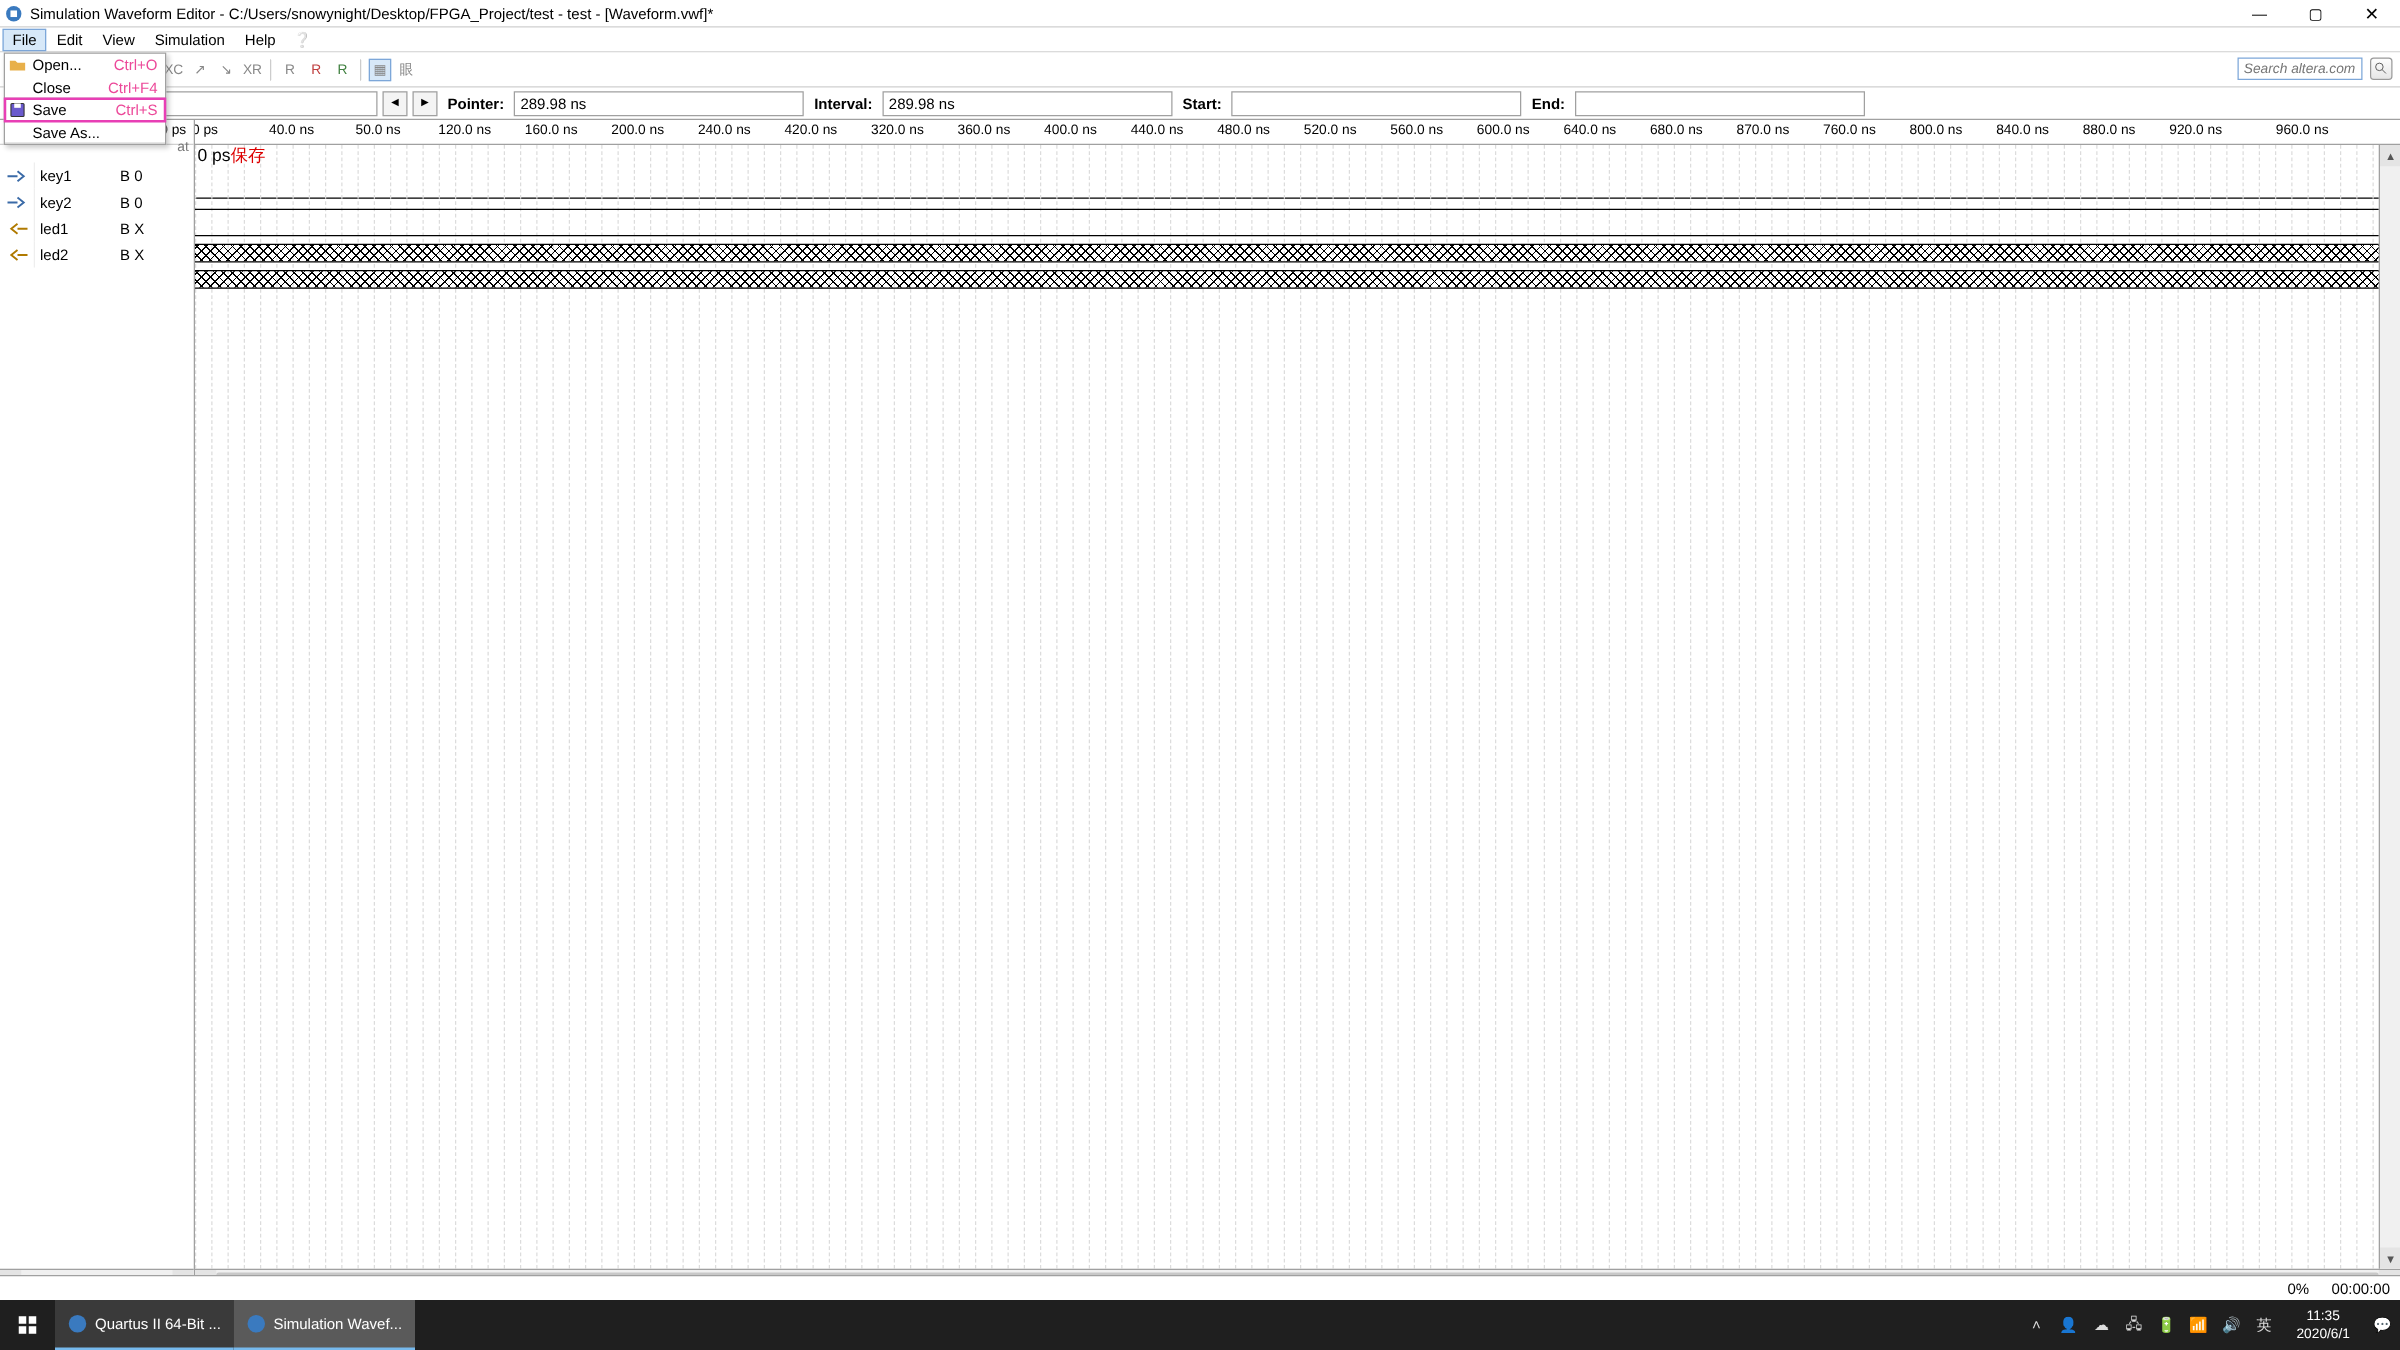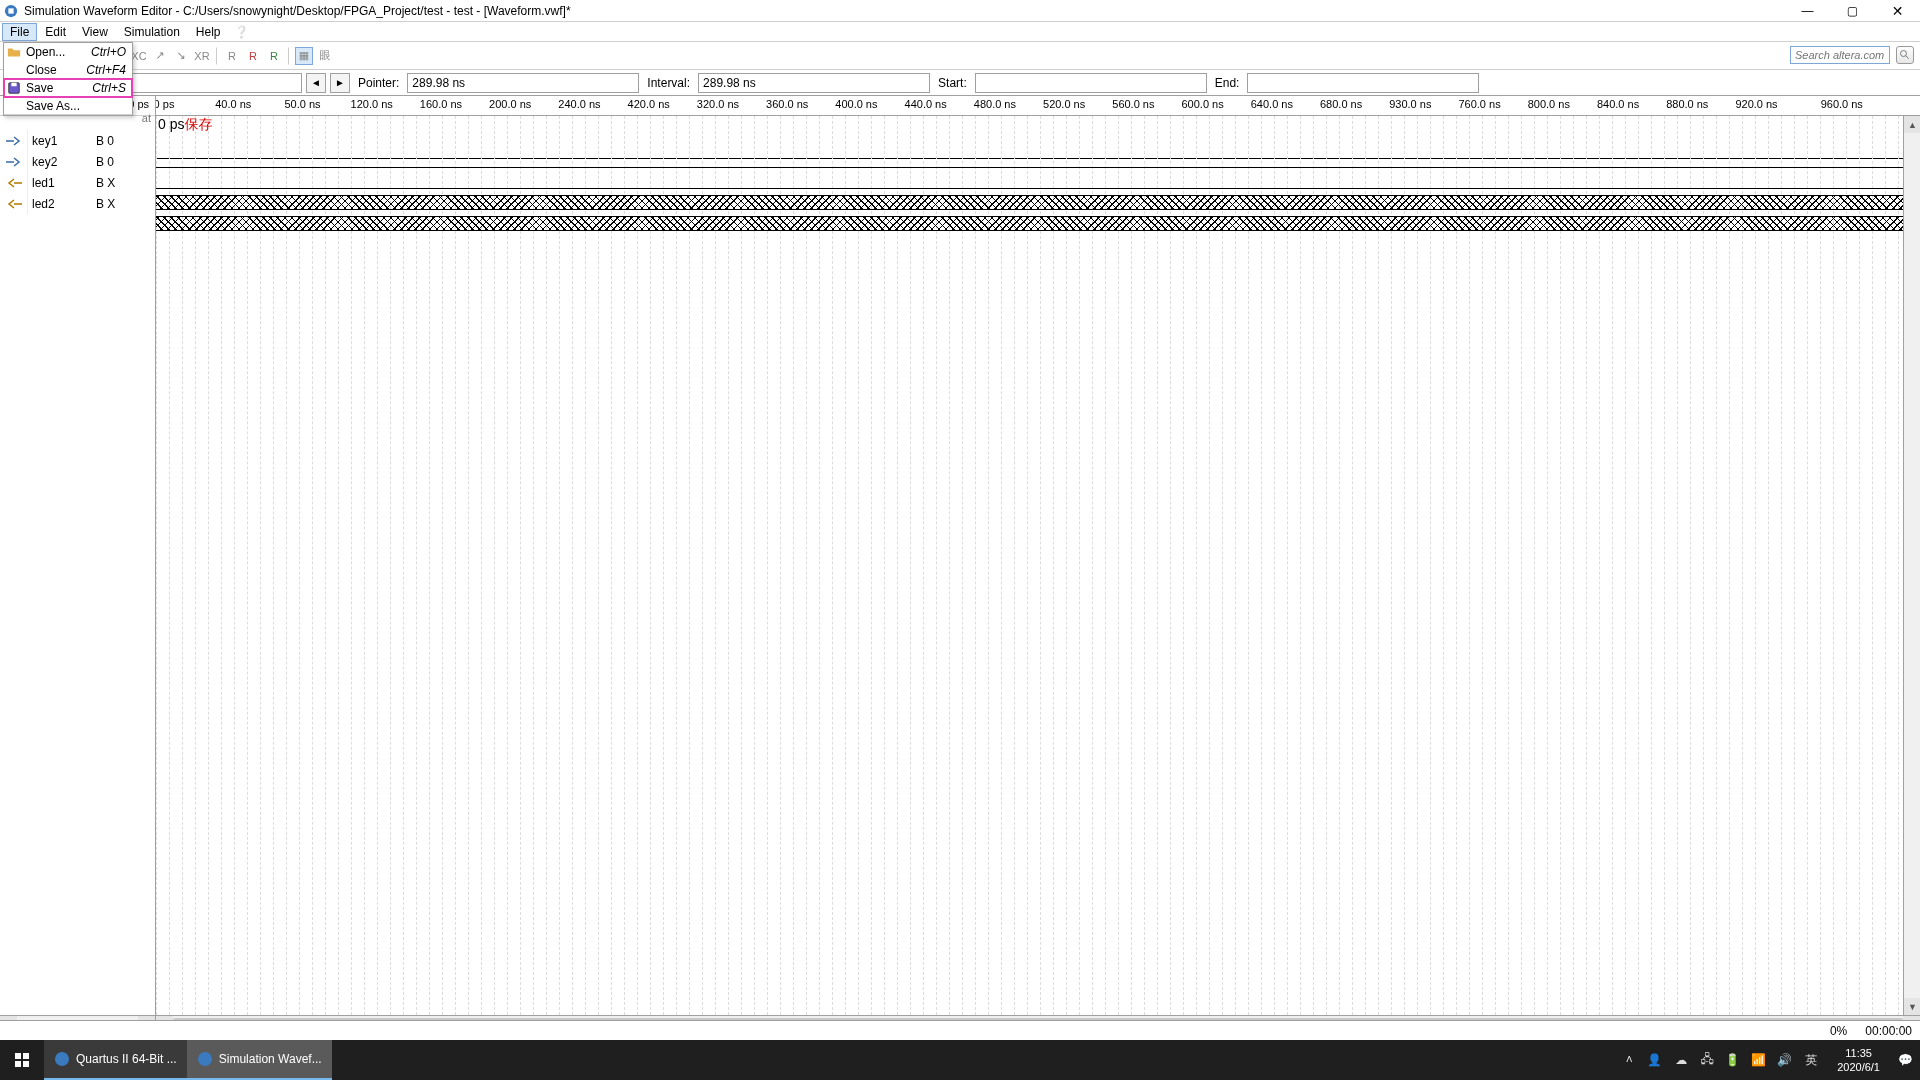--- a/index.html
+++ b/index.html
@@ -20,35 +20,35 @@
 .menu-bar .menu-item { padding: 2px 8px; font-size: 12px; cursor: default; }
 .menu-bar .menu-item:first-child { background: #d7e8f8; border: 1px solid #7da7d9; padding: 1px 7px; }
 .menu-bar .help-icon { margin-left: 6px; color: #4a7ebb; }
 
 
 .dropdown { position: absolute; left: 3px; top: 42px; width: 130px; background: #fff; border: 1px solid #a0a0a0; box-shadow: 2px 2px 4px rgba(0,0,0,.2); z-index: 1000; }
 .dropdown .dd-row { display: flex; align-items: center; height: 18px; font-size: 12px; padding: 0 6px 0 22px; position: relative; }
 .dropdown .dd-row.sep-after { border-bottom: 1px solid #d0d0d0; }
 .dropdown .dd-row.highlight { outline: 2px solid #e83fb5; outline-offset: -1px; }
 .dropdown .dd-icon { position: absolute; left: 3px; width: 14px; height: 14px; }
-.dropdown .dd-sc { margin-left: auto; color: #000000; font-style: italic; }
+.dropdown .dd-sc { margin-left: auto; color: #ec4899; }
 
 
 .tool-bar { height: 28px; background: #fff; border-bottom: 1px solid #d0d0d0; display: flex; align-items: center; padding: 0 4px; gap: 3px; position: relative; }
 .tool-bar .tbtn { width: 18px; height: 18px; border: 1px solid transparent; display: flex; align-items: center; justify-content: center; font-size: 11px; color: #888; }
 .tool-bar .tbtn.sep { border-left: 1px solid #ccc; margin: 0 2px; width: 1px; }
 .tool-bar .tbtn svg { width: 14px; height: 14px; }
 .search-box { position: absolute; right: 30px; top: 4px; width: 100px; height: 18px; border: 1px solid #7da7d9; font-size: 11px; padding: 0 4px; color: #888; font-style: italic; background: #fff; }
 .search-btn { position: absolute; right: 6px; top: 4px; width: 18px; height: 18px; border: 1px solid #999; background: linear-gradient(#fdfdfd,#e6e6e6); border-radius: 3px; display: flex; align-items: center; justify-content: center; }
 
 
 .info-bar { height: 26px; border-bottom: 1px solid #a0a0a0; display: flex; align-items: center; padding: 0 6px; gap: 4px; }
 .info-bar input[type=text] { height: 20px; border: 1px solid #a0a0a0; font-size: 12px; padding: 0 4px; background: #fff; }
 .info-bar .nav-btn { width: 20px; height: 20px; border: 1px solid #a0a0a0; background: #f4f4f4; display: flex; align-items: center; justify-content: center; font-size: 10px; }
-.info-bar .lbl { font-size: 12px; padding: 0 4px; }
+.info-bar .lbl { font-size: 12px; padding: 0 4px; font-weight: bold; }
 
 
 .main { position: absolute; top: 96px; left: 0; right: 0; bottom: 48px; display: flex; }
 .left-pane { width: 156px; border-right: 1px solid #a0a0a0; display: flex; flex-direction: column; background: #fff; position: relative; }
 .left-head { height: 20px; border-bottom: 1px solid #d0d0d0; text-align: right; padding: 2px 6px 0 0; font-size: 11px; }
 .sig-table { flex: 1; }
 .sig-row { height: 21px; display: flex; align-items: center; border-bottom: 0; font-size: 12px; }
 .sig-row .ico { width: 28px; text-align: center; font-size: 10px; color: #3a6aa7; border-right: 1px solid #eee; height: 100%; display: flex; align-items: center; justify-content: center; }
 .sig-row .nm { width: 64px; padding-left: 4px; }
 .sig-row .vl { width: 50px; padding-left: 4px; }
@@ -257,21 +257,21 @@
         <div class="tick" style="left: 561.92px;">320.0 ns</div>
         <div class="tick" style="left: 631.16px;">360.0 ns</div>
         <div class="tick" style="left: 700.4px;">400.0 ns</div>
         <div class="tick" style="left: 769.64px;">440.0 ns</div>
         <div class="tick" style="left: 838.88px;">480.0 ns</div>
         <div class="tick" style="left: 908.12px;">520.0 ns</div>
         <div class="tick" style="left: 977.36px;">560.0 ns</div>
         <div class="tick" style="left: 1046.6px;">600.0 ns</div>
         <div class="tick" style="left: 1115.84px;">640.0 ns</div>
         <div class="tick" style="left: 1185.08px;">680.0 ns</div>
-        <div class="tick" style="left: 1254.32px;">930.0 ns</div>
+        <div class="tick" style="left: 1254.32px;">870.0 ns</div>
         <div class="tick" style="left: 1323.56px;">760.0 ns</div>
         <div class="tick" style="left: 1392.8px;">800.0 ns</div>
         <div class="tick" style="left: 1462.04px;">840.0 ns</div>
         <div class="tick" style="left: 1531.28px;">880.0 ns</div>
         <div class="tick" style="left: 1600.52px;">920.0 ns</div>
         <div class="tick" style="left: 1669.76px; margin-left: 16px;">960.0 ns</div>
         <div class="tick" style="left: 1739px; margin-top: 43px;">1.0 us</div>
       </div>
     <div class="annot">
       <span class="blk">0 ps</span><span>保存</span>

